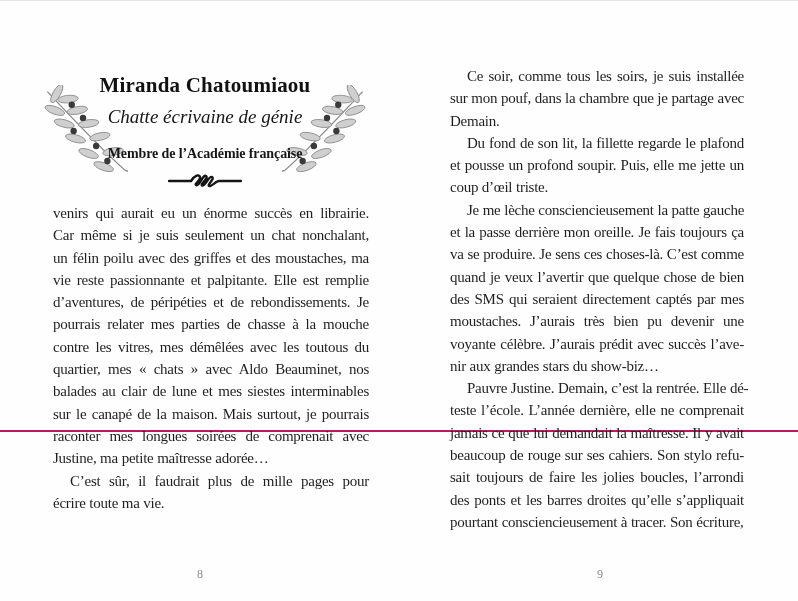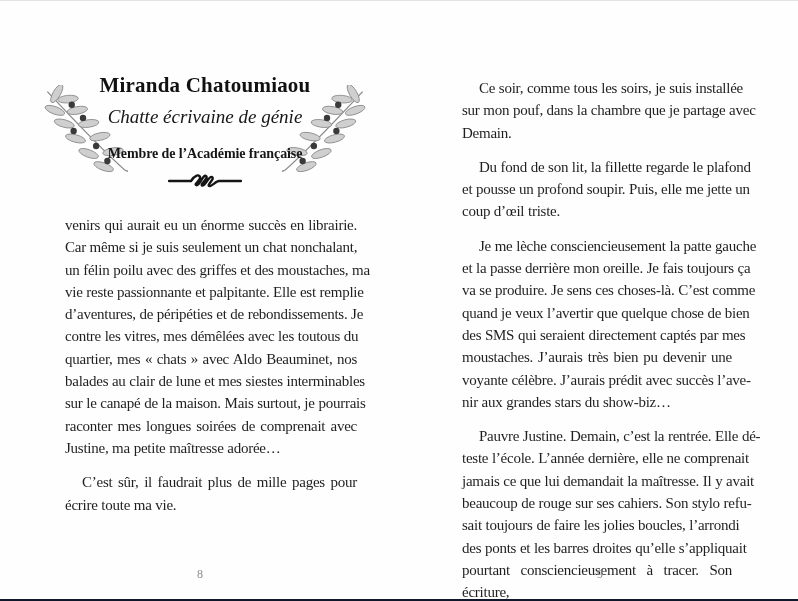--- a/index.html
+++ b/index.html
@@ -5,24 +5,24 @@
   html, body { margin: 0; padding: 0; }
   body {
     width: 798px; height: 601px;
     background: #fefefe;
     font-family: "Liberation Serif", serif;
     color: #1f1f1f;
     overflow: hidden;
   }
   .spread {
     position: relative;
-    width: 798px; height: 601px;
+    width: 798px; height: 432px;
     background: #fefefe;
     border-top: 1px solid #e3e3e3;
-    border-bottom: 2px solid #0f172a;
+    border-bottom: 2px solid #be185d;
     box-sizing: border-box;
   }
 
   
   .header {
     position: absolute;
     left: 30px; top: 0; width: 350px;
     text-align: center;
   }
   .title {
@@ -51,21 +51,21 @@
   
   .body-col {
     position: absolute;
     font-size: 15px;
     line-height: 22.3px;
     letter-spacing: -0.25px;
     word-spacing: 0.2px;
   }
   .body-col.left  { left: 53px;  top: 201px; width: 316px; }
   .body-col.right { left: 450px; top: 64px;  width: 294px; }
-  .para { margin: 12px; }
+  .para { margin: 0; }
   .line { text-align: justify; text-align-last: justify; white-space: nowrap; }
   .line.endline { text-align-last: left; white-space: normal; }
   .line.indent { text-indent: 17px; }
 
   
   .folio {
     position: absolute; top: 566px;
     width: 316px; text-align: center;
     font-size: 12px; color: #8a8a8a;
   }
@@ -146,20 +146,21 @@
       </div>
     </div>
 
     <div class="body-col left">
         <div class="para">
           <div class="line">venirs qui aurait eu un énorme succès en librairie.</div>
           <div class="line">Car même si je suis seulement un chat nonchalant,</div>
           <div class="line">un félin poilu avec des griffes et des moustaches, ma</div>
           <div class="line">vie reste passionnante et palpitante. Elle est remplie</div>
           <div class="line">d’aventures, de péripéties et de rebondissements. Je</div>
+          <div class="line">pourrais relater mes parties de chasse à la mouche</div>
           <div class="line">contre les vitres, mes démêlées avec les toutous du</div>
           <div class="line">quartier, mes « chats » avec Aldo Beauminet, nos</div>
           <div class="line">balades au clair de lune et mes siestes interminables</div>
           <div class="line">sur le canapé de la maison. Mais surtout, je pourrais</div>
           <div class="line">raconter mes longues soirées de comprenait avec</div>
           <div class="line endline">Justine, ma petite maîtresse adorée…</div>
         </div>
         <div class="para">
           <div class="line indent">C’est sûr, il faudrait plus de mille pages pour</div>
           <div class="line endline">écrire toute ma vie.</div>

